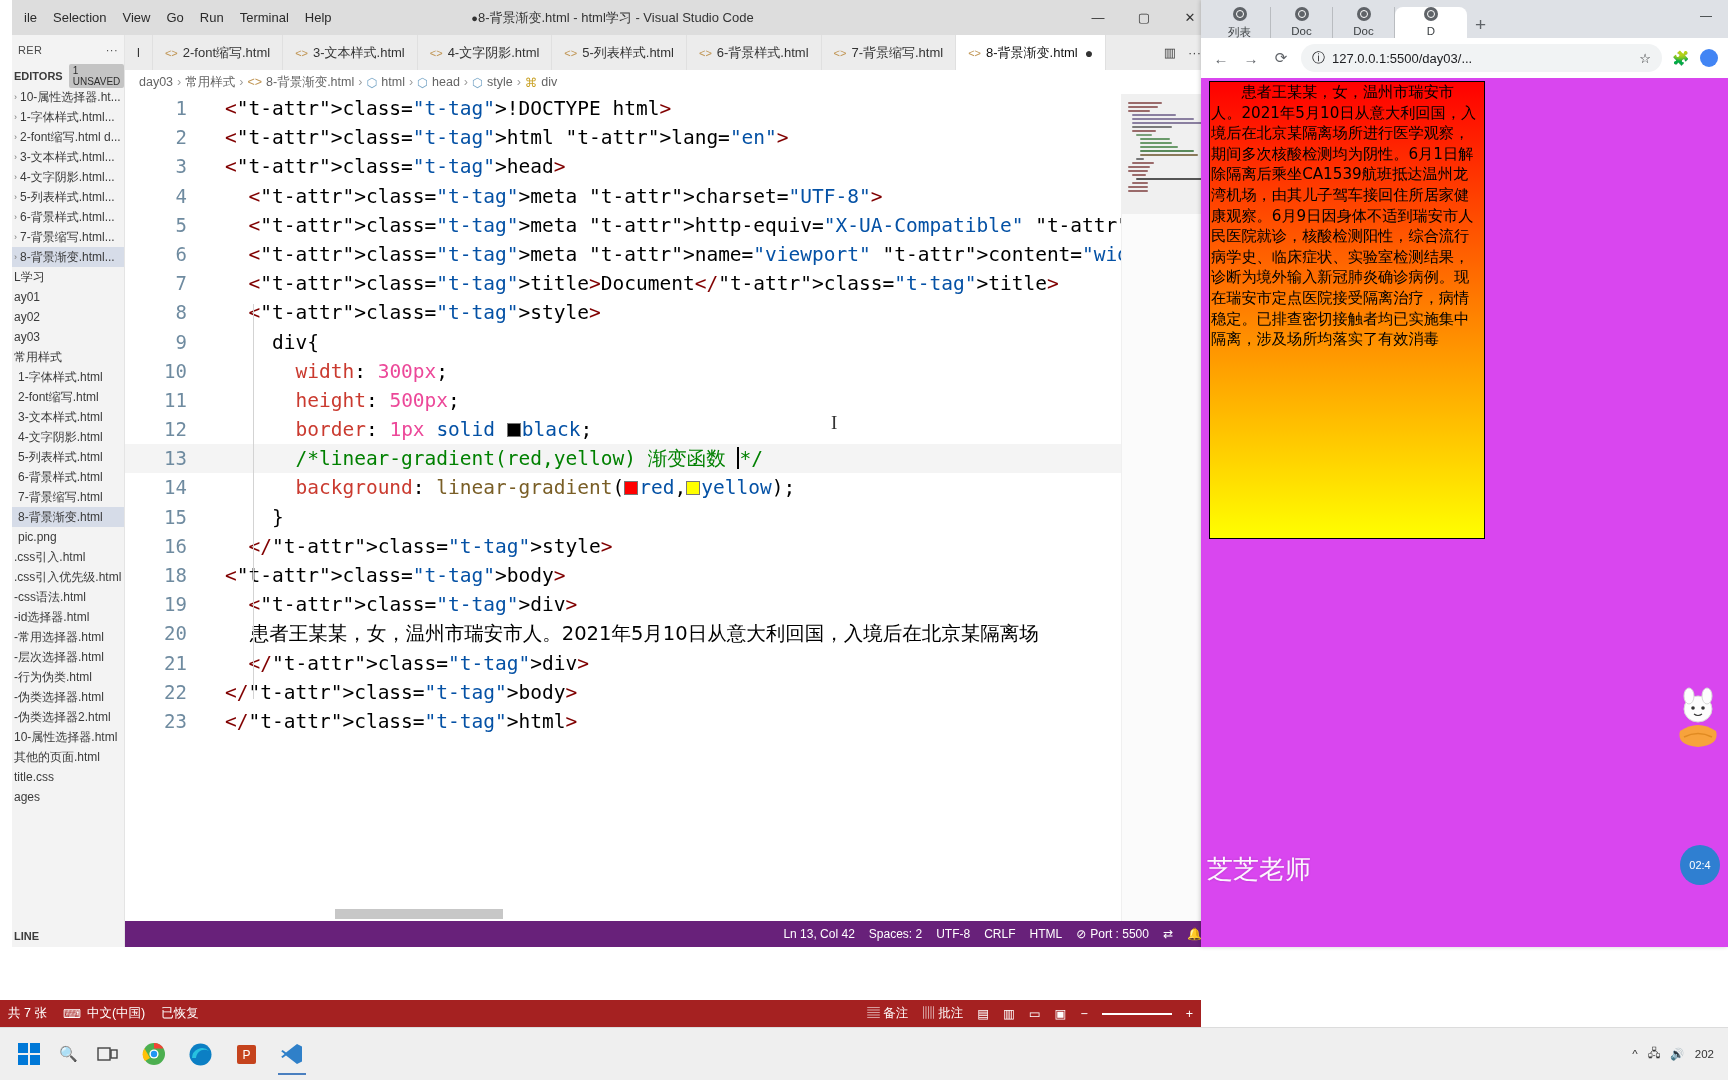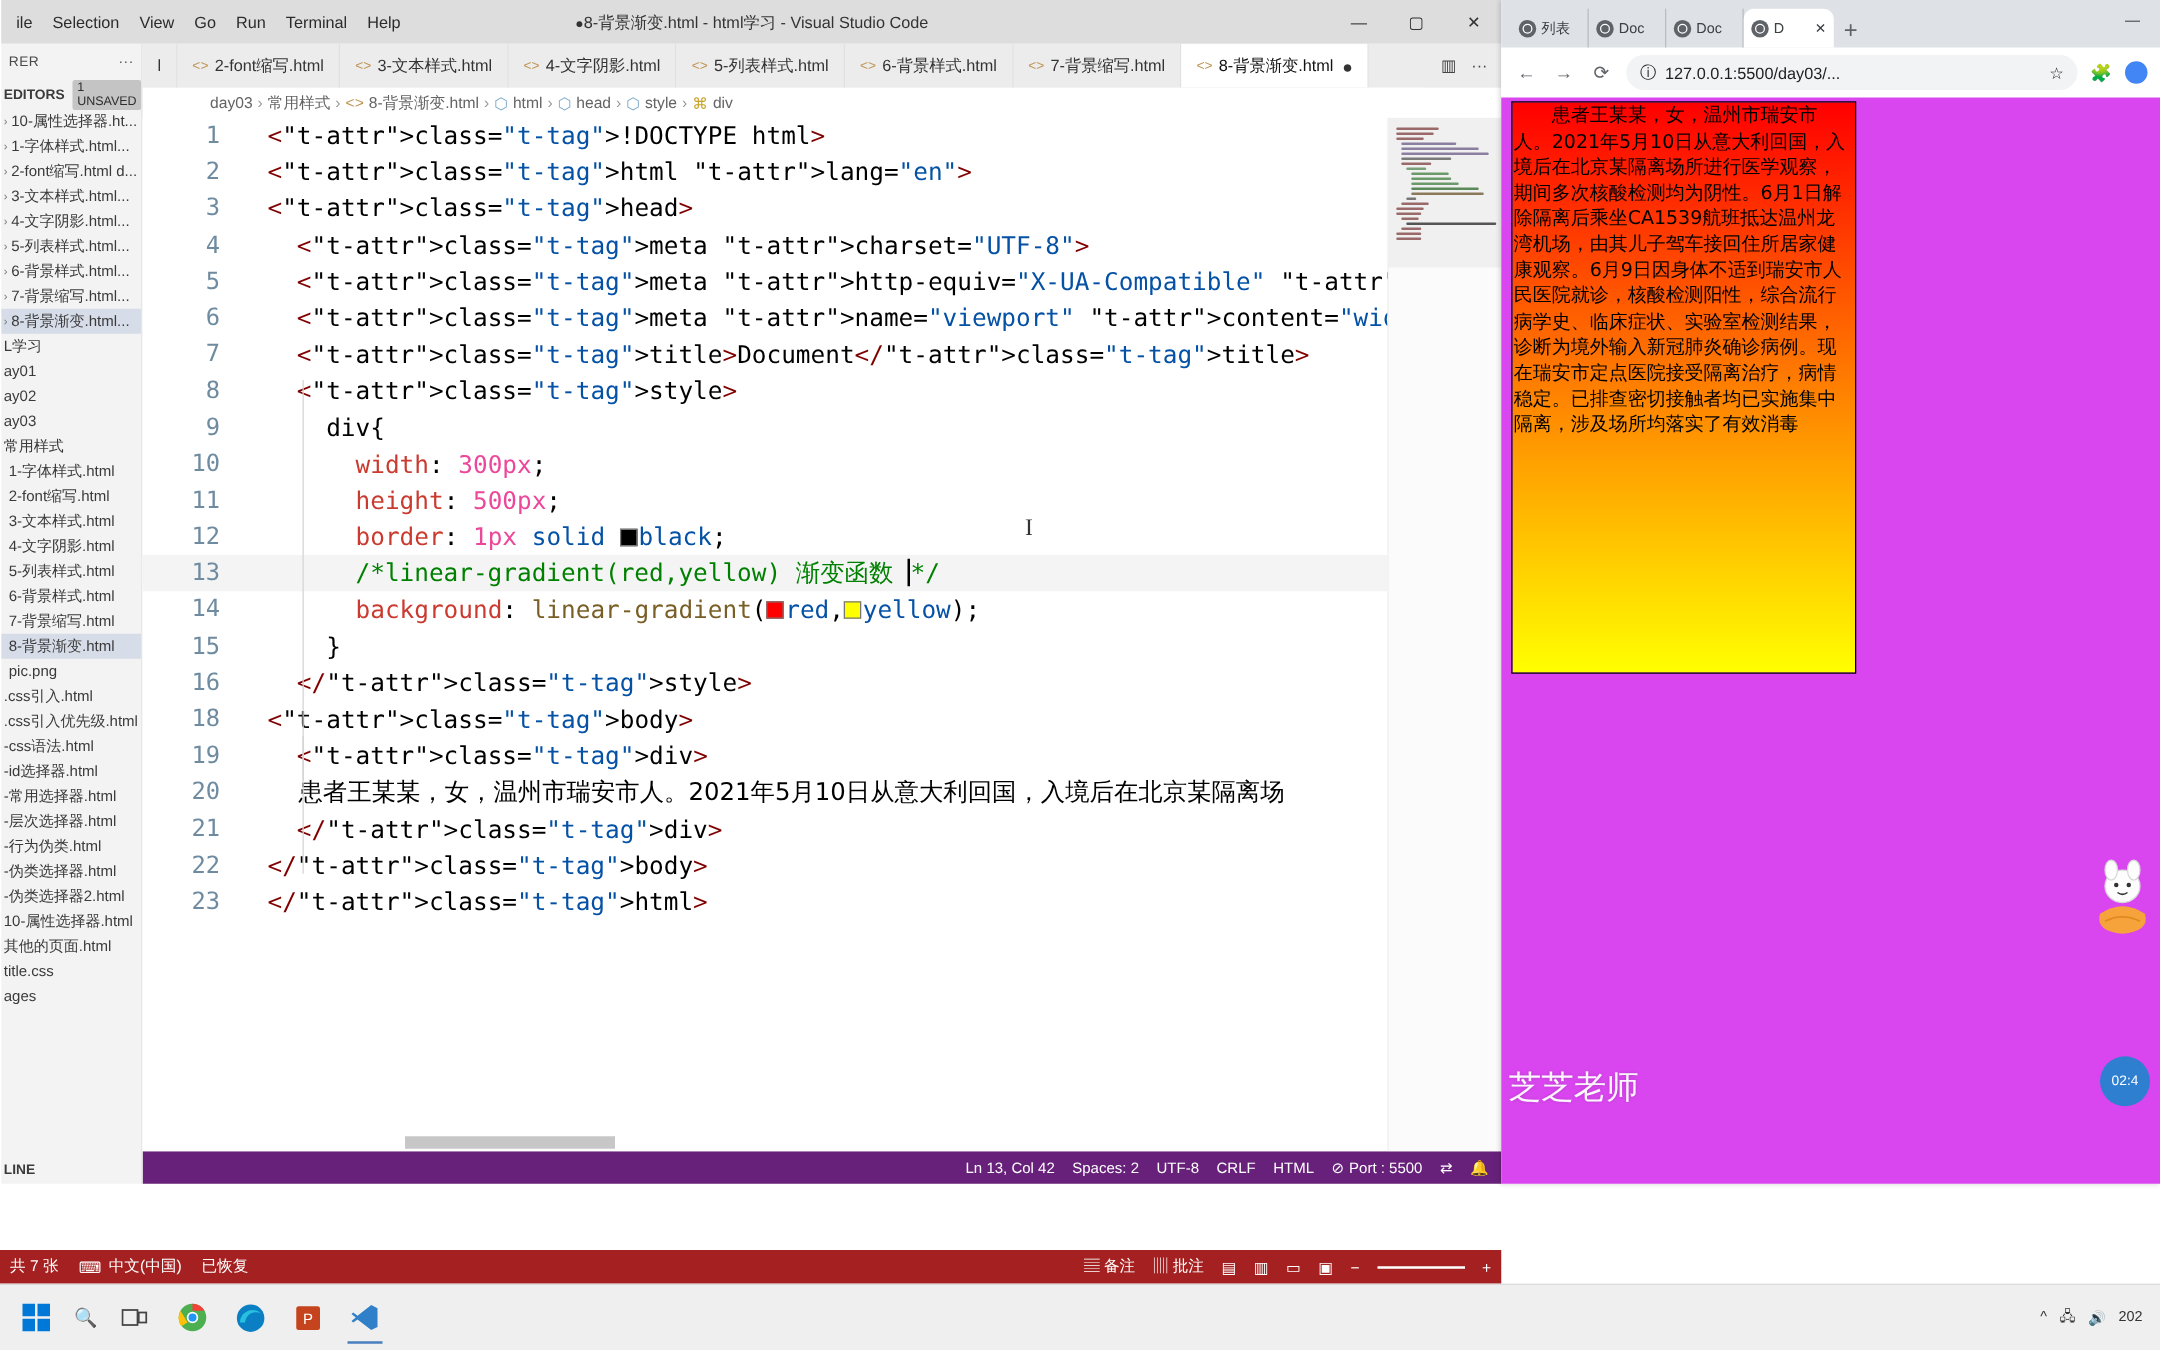--- a/index.html
+++ b/index.html
@@ -7,21 +7,21 @@
     margin: 0; padding: 0;
     width: 1728px; height: 1080px;
     overflow: hidden;
     font-family: "Liberation Sans", sans-serif;
     background: #ffffff;
   }
   #root { position: relative; width: 1728px; height: 1080px; }
 
   
   .vscode {
-    position: absolute; left: 1px; top: 0;
+    position: absolute; left: 12px; top: 0;
     width: 1201px; height: 947px;
     background: #ffffff;
     display: flex; flex-direction: column;
   }
   .vs-titlebar {
     height: 35px; background: #dddddd;
     display: flex; align-items: center;
     font-size: 13px; color: #333333;
     position: relative; flex: 0 0 35px;
   }
@@ -90,21 +90,20 @@
   .tab .moddot { color: #333; font-size: 14px; line-height: 0; margin-left:2px;}
   .tabbar-actions {
     margin-left: auto; display: flex; align-items: center;
     gap: 12px; padding: 0 12px; color: #444; font-size: 13px;
     background:#ececec;
   }
   .breadcrumb {
     height: 24px; display: flex; align-items: center; gap: 4px;
     padding-left: 14px; font-size: 12.5px; color: #646464; background:#fff;
     white-space: nowrap;
-    margin-left: 40px;
   }
   .breadcrumb .sep { color: #9a9a9a; }
   .breadcrumb .ico-tag { color: #c09553; }
   .breadcrumb .ico-sym { color: #7aa7c7; }
   .breadcrumb .ico-css { color: #c9a227; }
 
   .code-area {
     flex: 1; position: relative; background: #ffffff; overflow: hidden;
     font-family: "DejaVu Sans Mono", "Liberation Mono", monospace;
   }
@@ -174,21 +173,21 @@
     display: flex; flex-direction: column;
     box-shadow: -1px 0 4px rgba(0,0,0,0.18);
   }
   .ch-tabstrip {
     height: 38px; background: #dee1e6; display: flex; align-items: flex-end;
     padding-left: 8px; position: relative; flex: 0 0 38px;
   }
   .ch-tab {
     height: 31px; width: 62px; display: flex; align-items: center; gap: 4px;
     padding: 0 6px; font-size: 11.5px; color: #3c4043; background: transparent;
-    border-right: 1px solid #b9bcc0; overflow: hidden; white-space: nowrap;
+    border-right: 1px solid #b9bcc0; overflow: hidden; white-space: nowrap; flex-direction: column;
   }
   .ch-tab.active {
     background: #ffffff; border-radius: 8px 8px 0 0; border-right: none;
     width: 72px;
   }
   .ch-favicon {
     width: 14px; height: 14px; border-radius: 50%;
     background: #5f6368; flex: 0 0 14px; position: relative;
   }
   .ch-favicon::after {

